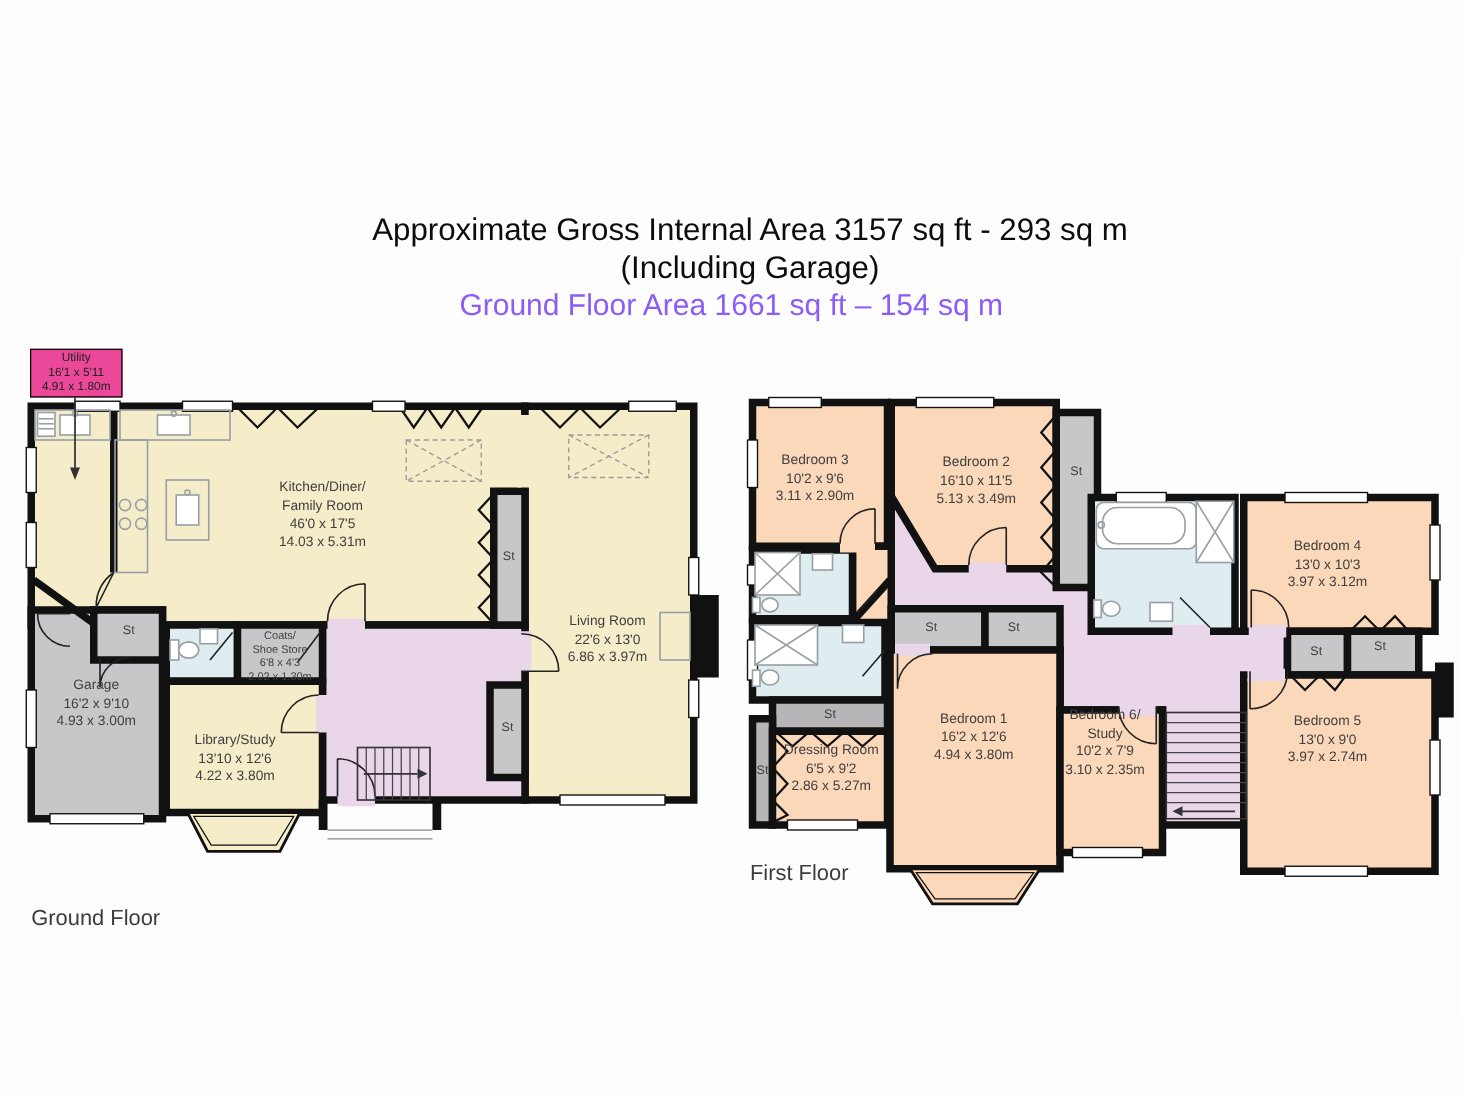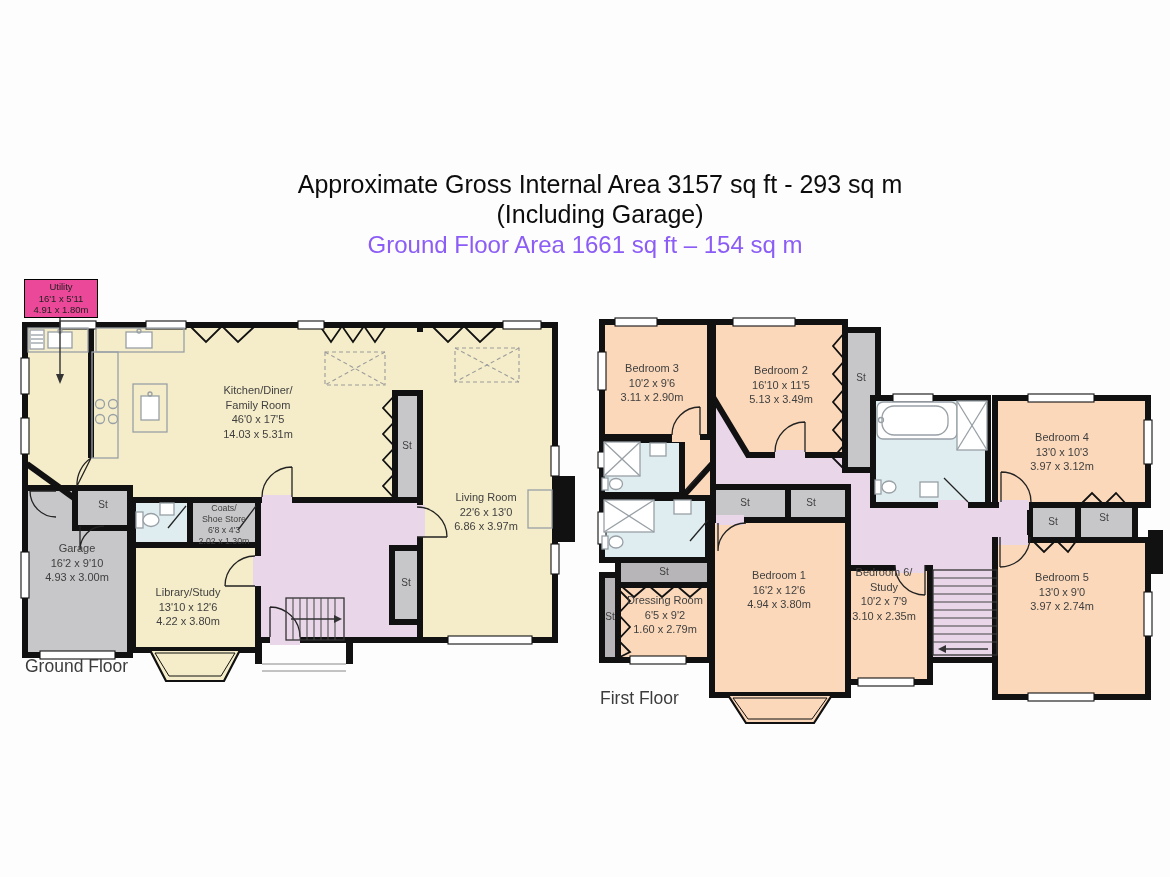--- a/index.html
+++ b/index.html
@@ -365,29 +365,29 @@
 Study</span>
 <span>10'2 x 7'9</span>
 <span>3.10 x 2.35m</span></div>
 
   <div class="rlabel" style="left:779px;top:568px;"><span>Bedroom 1</span>
 <span>16'2 x 12'6</span>
 <span>4.94 x 3.80m</span></div>
 
   <div class="rlabel" style="left:665px;top:593px;"><span>Dressing Room</span>
 <span>6'5 x 9'2</span>
-<span>1.60 x 2.79m</span></div>
+<span>2.86 x 5.27m</span></div>
 
   <div class="stl" style="left:103px;top:500px;">St</div>
   <div class="stl" style="left:407px;top:441px;">St</div>
   <div class="stl" style="left:406px;top:578px;">St</div>
   <div class="stl" style="left:861px;top:373px;">St</div>
   <div class="stl" style="left:745px;top:498px;">St</div>
   <div class="stl" style="left:811px;top:498px;">St</div>
   <div class="stl" style="left:664px;top:567px;">St</div>
   <div class="stl" style="left:610px;top:612px;">St</div>
   <div class="stl" style="left:1053px;top:517px;">St</div>
   <div class="stl" style="left:1104px;top:513px;">St</div>
 
-  <div class="floorlab" style="left:25px;top:656px;">Ground Floor</div>
+  <div class="floorlab" style="left:25px;top:724px;">Ground Floor</div>
   <div class="floorlab" style="left:600px;top:688px;">First Floor</div>
 
 </div>
 
 </body></html>

